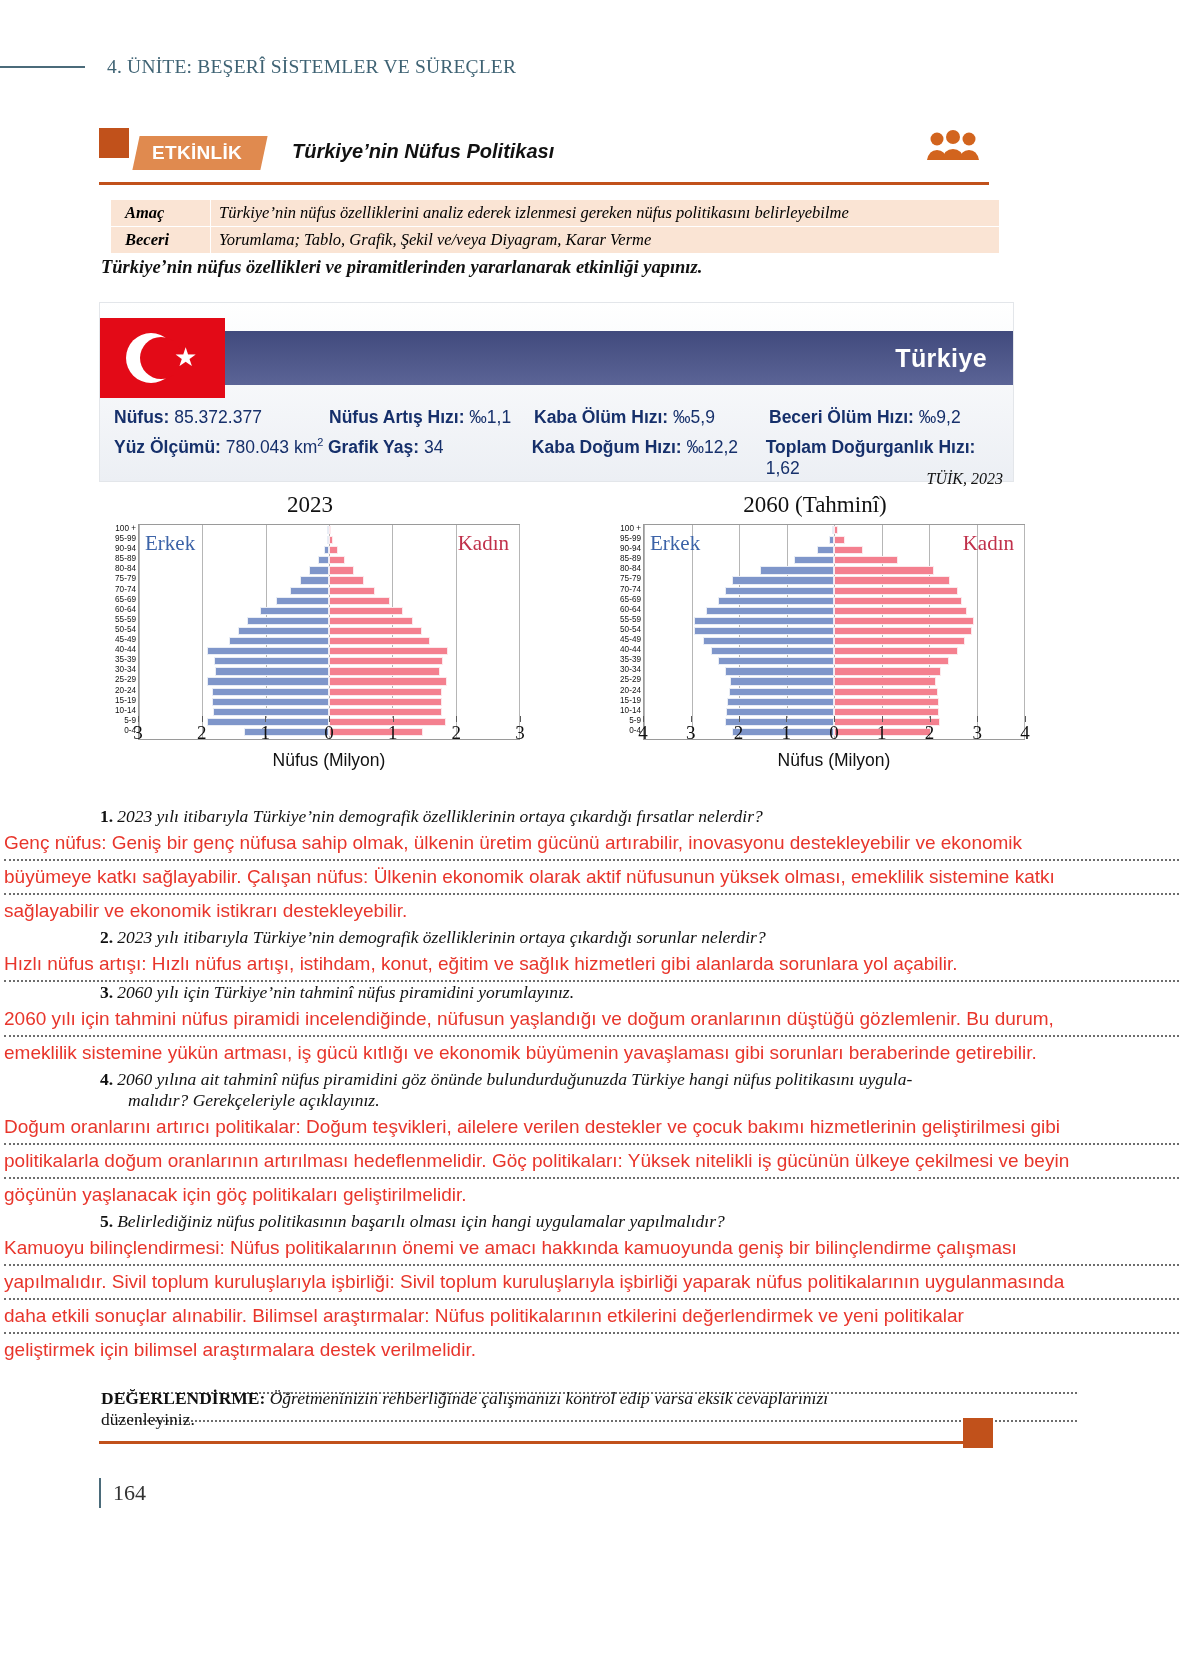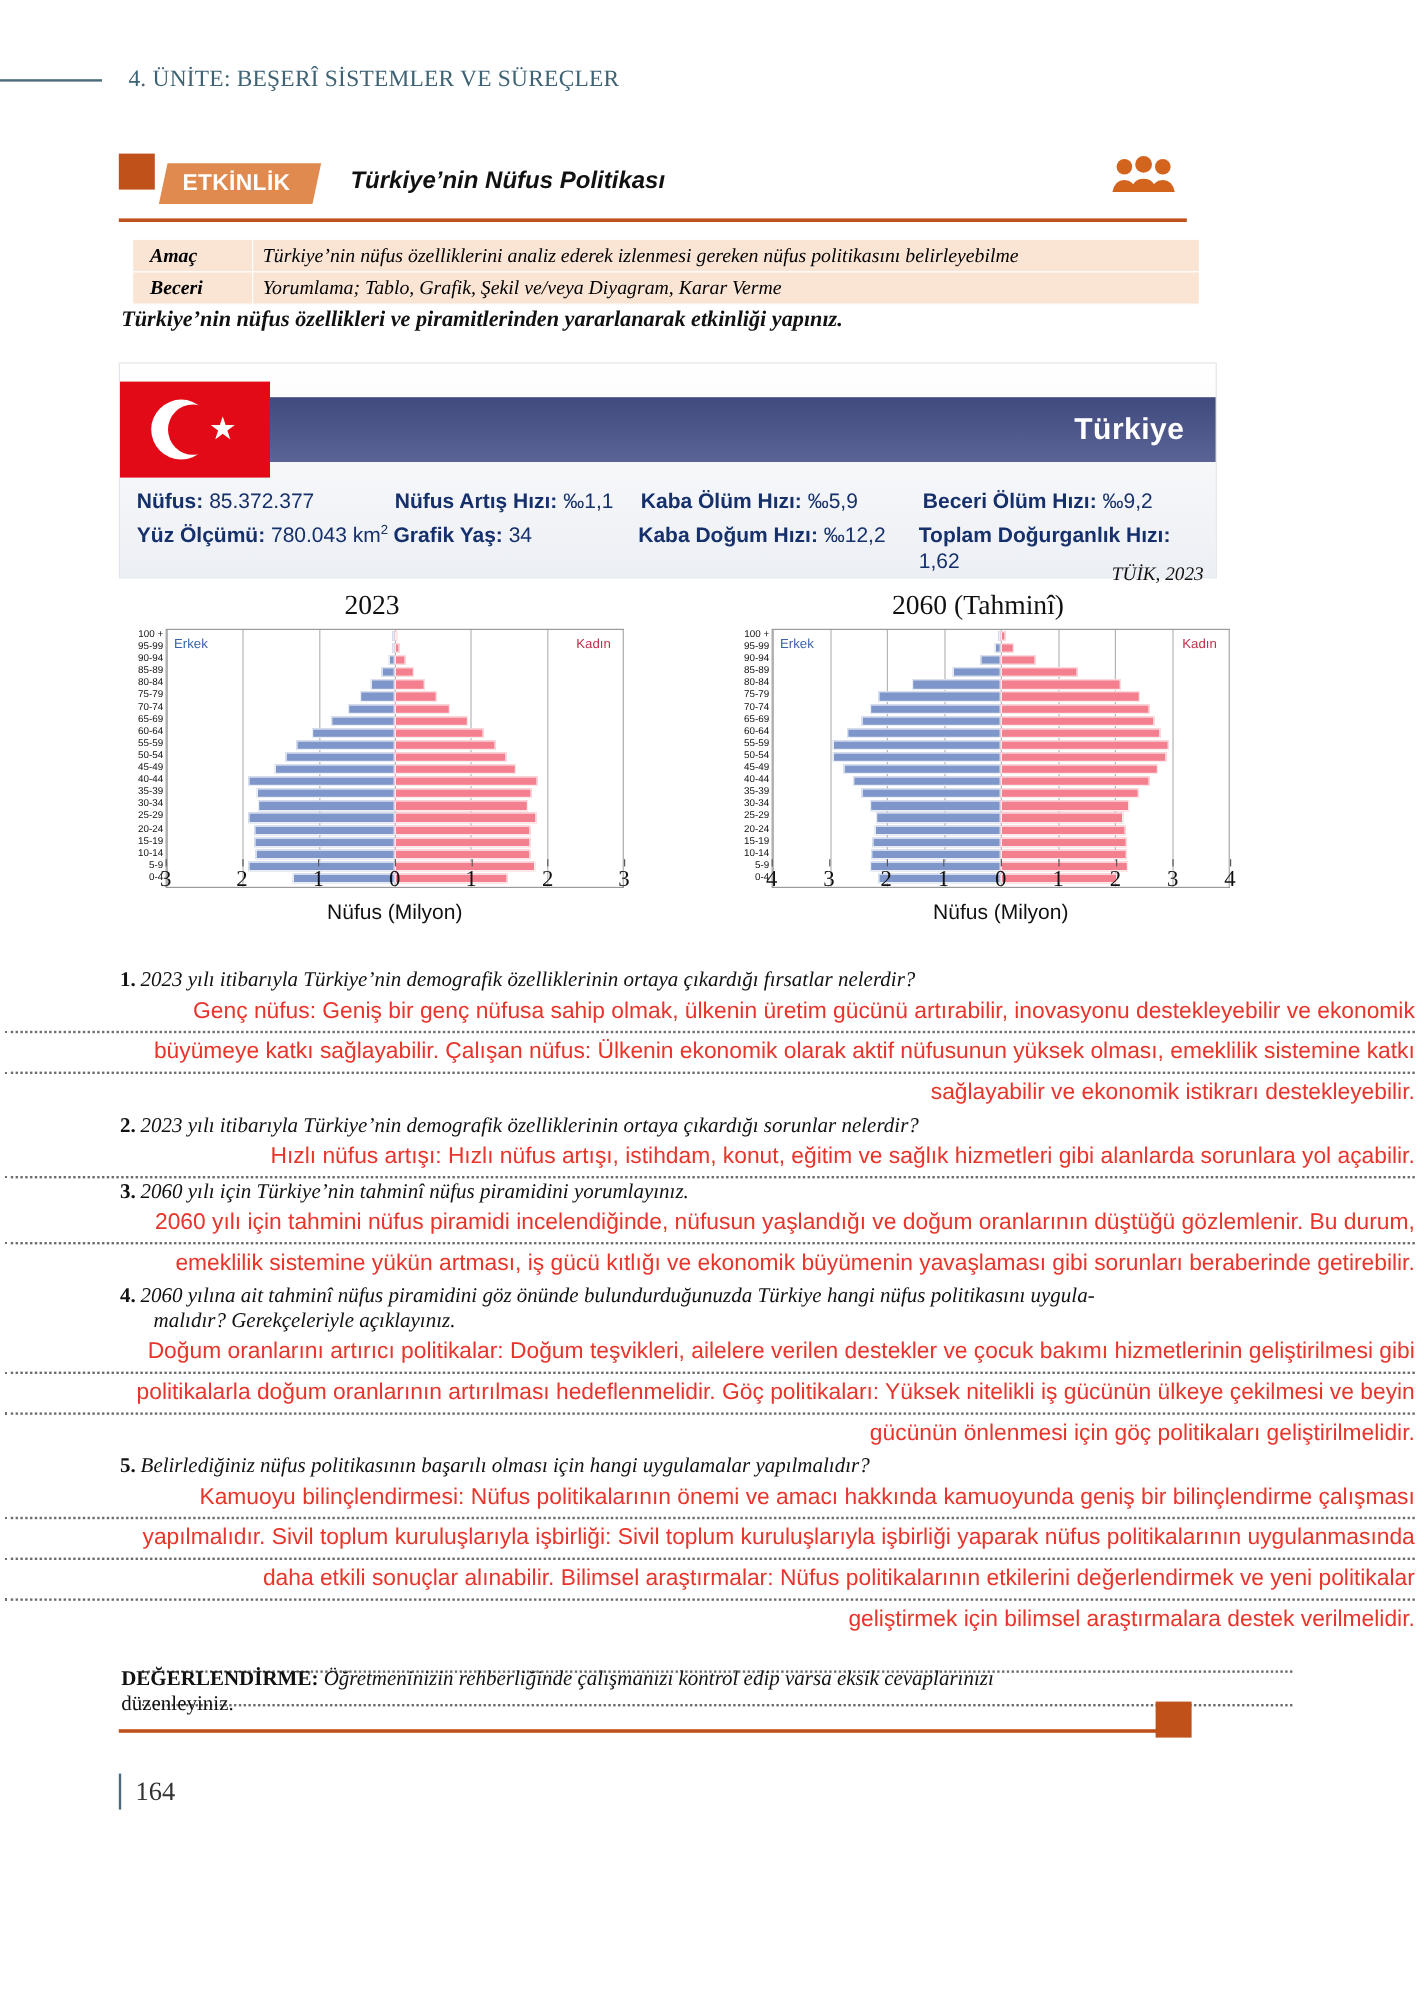--- a/index.html
+++ b/index.html
@@ -149,22 +149,22 @@
     border:1px solid #9a9a9a;
     background:#ffffff;
   }
   .grid{ position:absolute; top:0; bottom:0; width:1px; background:#b6b6b6; }
   .rows{ position:absolute; left:0; right:0; top:0; }
   .row{ height:10.1px; position:relative; }
   .bar{ position:absolute; top:1px; height:8.2px; }
   .bar.m{ background:#7f96ca; border:0.5px solid #e9edf5; }
   .bar.f{ background:#f4808f; border:0.5px solid #fce9ec; }
   .lbl-m, .lbl-f{
-    position:absolute; font-family:Liberation Sans, sans-serif;
-    font-size:11px; top:6px;
+    position:absolute; font-family:Liberation Serif, serif;
+    font-size:21px; top:6px;
   }
   .lbl-m{ color:#3c63a8; left:6px; }
   .lbl-f{ color:#c0304a; right:10px; }
   .xaxis{
     position:absolute; left:38px; right:0;
     font-family:"Liberation Serif", serif;
     font-size:19px; color:#111;
   }
   .xaxis span{ position:absolute; transform:translateX(-50%); }
   .tick{ position:absolute; width:1px; height:6px; background:#5a5a5a; top:0; }
@@ -179,21 +179,20 @@
     font-family:"Liberation Serif", serif;
     font-style:italic; font-size:17.5px; color:#111;
     padding-left:100px; text-indent:0;
   }
   .q b{ font-style:normal; font-weight:bold; margin-right:4px; }
   .q .cont{ display:block; padding-left:28px; }
   .ans{
     font-family:"Liberation Sans", sans-serif;
     font-size:19px; color:#e8352b; line-height:32px;
     padding:0 8px 0 4px;
-    text-align:right;
   }
   .ans .ln{ display:block; }
   .dotline{
     border-bottom:2px dotted #6d6d6d;
     height:0; margin:0 110px 0 118px;
   }
 
   
   .eval{
     position:absolute; left:101px; top:1388px; width:900px;
@@ -619,21 +618,21 @@
       <span class="ln">2060 yılı için tahmini nüfus piramidi incelendiğinde, nüfusun yaşlandığı ve doğum oranlarının düştüğü gözlemlenir. Bu durum,</span>
       <div class="dotline" style="margin: 0px;"></div>
       <span class="ln">emeklilik sistemine yükün artması, iş gücü kıtlığı ve ekonomik büyümenin yavaşlaması gibi sorunları beraberinde getirebilir.</span>
     </div>
     <div class="q"><b>4.</b><span>2060 yılına ait tahminî nüfus piramidini göz önünde bulundurduğunuzda Türkiye hangi nüfus politikasını uygula-</span><span class="cont">malıdır? Gerekçeleriyle açıklayınız.</span></div>
     <div class="ans">
       <span class="ln">Doğum oranlarını artırıcı politikalar: Doğum teşvikleri, ailelere verilen destekler ve çocuk bakımı hizmetlerinin geliştirilmesi gibi</span>
       <div class="dotline" style="margin: 0px;"></div>
       <span class="ln">politikalarla doğum oranlarının artırılması hedeflenmelidir. Göç politikaları: Yüksek nitelikli iş gücünün ülkeye çekilmesi ve beyin</span>
       <div class="dotline" style="margin: 0px;"></div>
-      <span class="ln">gücünün önlenmesi için göç politikaları geliştirilmelidir.</span>
+      <span class="ln">göçünün yaşlanacak için göç politikaları geliştirilmelidir.</span>
     </div>
     <div class="q"><b>5.</b><span>Belirlediğiniz nüfus politikasının başarılı olması için hangi uygulamalar yapılmalıdır?</span></div>
     <div class="ans">
       <span class="ln">Kamuoyu bilinçlendirmesi: Nüfus politikalarının önemi ve amacı hakkında kamuoyunda geniş bir bilinçlendirme çalışması</span>
       <div class="dotline" style="margin: 0px;"></div>
       <span class="ln">yapılmalıdır. Sivil toplum kuruluşlarıyla işbirliği: Sivil toplum kuruluşlarıyla işbirliği yaparak nüfus politikalarının uygulanmasında</span>
       <div class="dotline" style="margin: 0px;"></div>
       <span class="ln">daha etkili sonuçlar alınabilir. Bilimsel araştırmalar: Nüfus politikalarının etkilerini değerlendirmek ve yeni politikalar</span>
       <div class="dotline" style="margin: 0px;"></div>
       <span class="ln">geliştirmek için bilimsel araştırmalara destek verilmelidir.</span>

